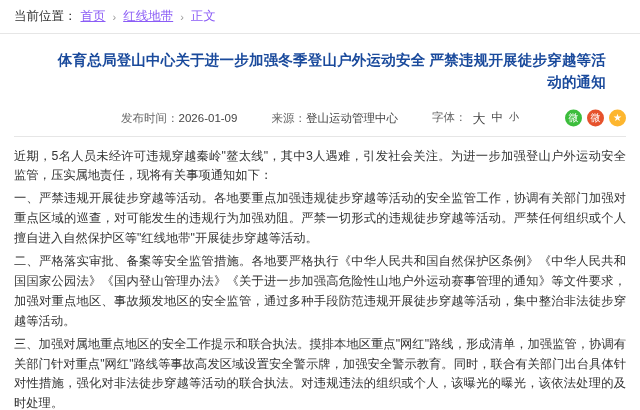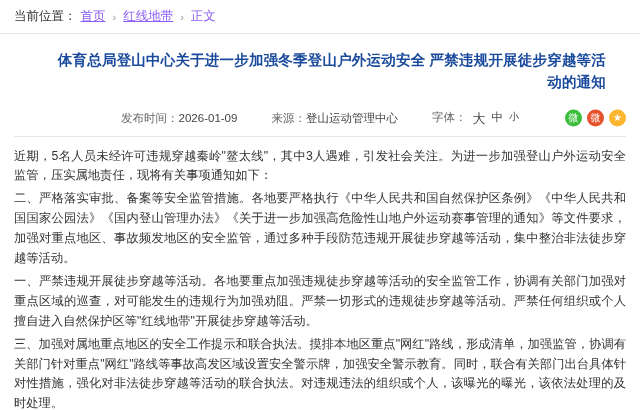--- a/index.html
+++ b/index.html
@@ -161,19 +161,19 @@
       <span class="share-icon" style="background:#3cbd3c">微</span>
       <span class="share-icon" style="background:#e6522c">微</span>
       <span class="share-icon" style="background:#fdb62f">★</span>
     </span>
   </div>
 
   <div class="meta-divider"></div>
 
   <div class="doc-body">
     <p>近期，5名人员未经许可违规穿越秦岭"鳌太线"，其中3人遇难，引发社会关注。为进一步加强登山户外运动安全监管，压实属地责任，现将有关事项通知如下：</p>
+    <p>一、严禁违规开展徒步穿越等活动。各地要重点加强违规徒步穿越等活动的安全监管工作，协调有关部门加强对重点区域的巡查，对可能发生的违规行为加强劝阻。严禁一切形式的违规徒步穿越等活动。严禁任何组织或个人擅自进入自然保护区等"红线地带"开展徒步穿越等活动。</p>
     <p>二、严格落实审批、备案等安全监管措施。各地要严格执行《中华人民共和国自然保护区条例》《中华人民共和国国家公园法》《国内登山管理办法》《关于进一步加强高危险性山地户外运动赛事管理的通知》等文件要求，加强对重点地区、事故频发地区的安全监管，通过多种手段防范违规开展徒步穿越等活动，集中整治非法徒步穿越等活动。</p>
-    <p>一、严禁违规开展徒步穿越等活动。各地要重点加强违规徒步穿越等活动的安全监管工作，协调有关部门加强对重点区域的巡查，对可能发生的违规行为加强劝阻。严禁一切形式的违规徒步穿越等活动。严禁任何组织或个人擅自进入自然保护区等"红线地带"开展徒步穿越等活动。</p>
     <p>三、加强对属地重点地区的安全工作提示和联合执法。摸排本地区重点"网红"路线，形成清单，加强监管，协调有关部门针对重点"网红"路线等事故高发区域设置安全警示牌，加强安全警示教育。同时，联合有关部门出台具体针对性措施，强化对非法徒步穿越等活动的联合执法。对违规违法的组织或个人，该曝光的曝光，该依法处理的及时处理。</p>
 
   </div>
 
 </div>
 
 </body></html>

